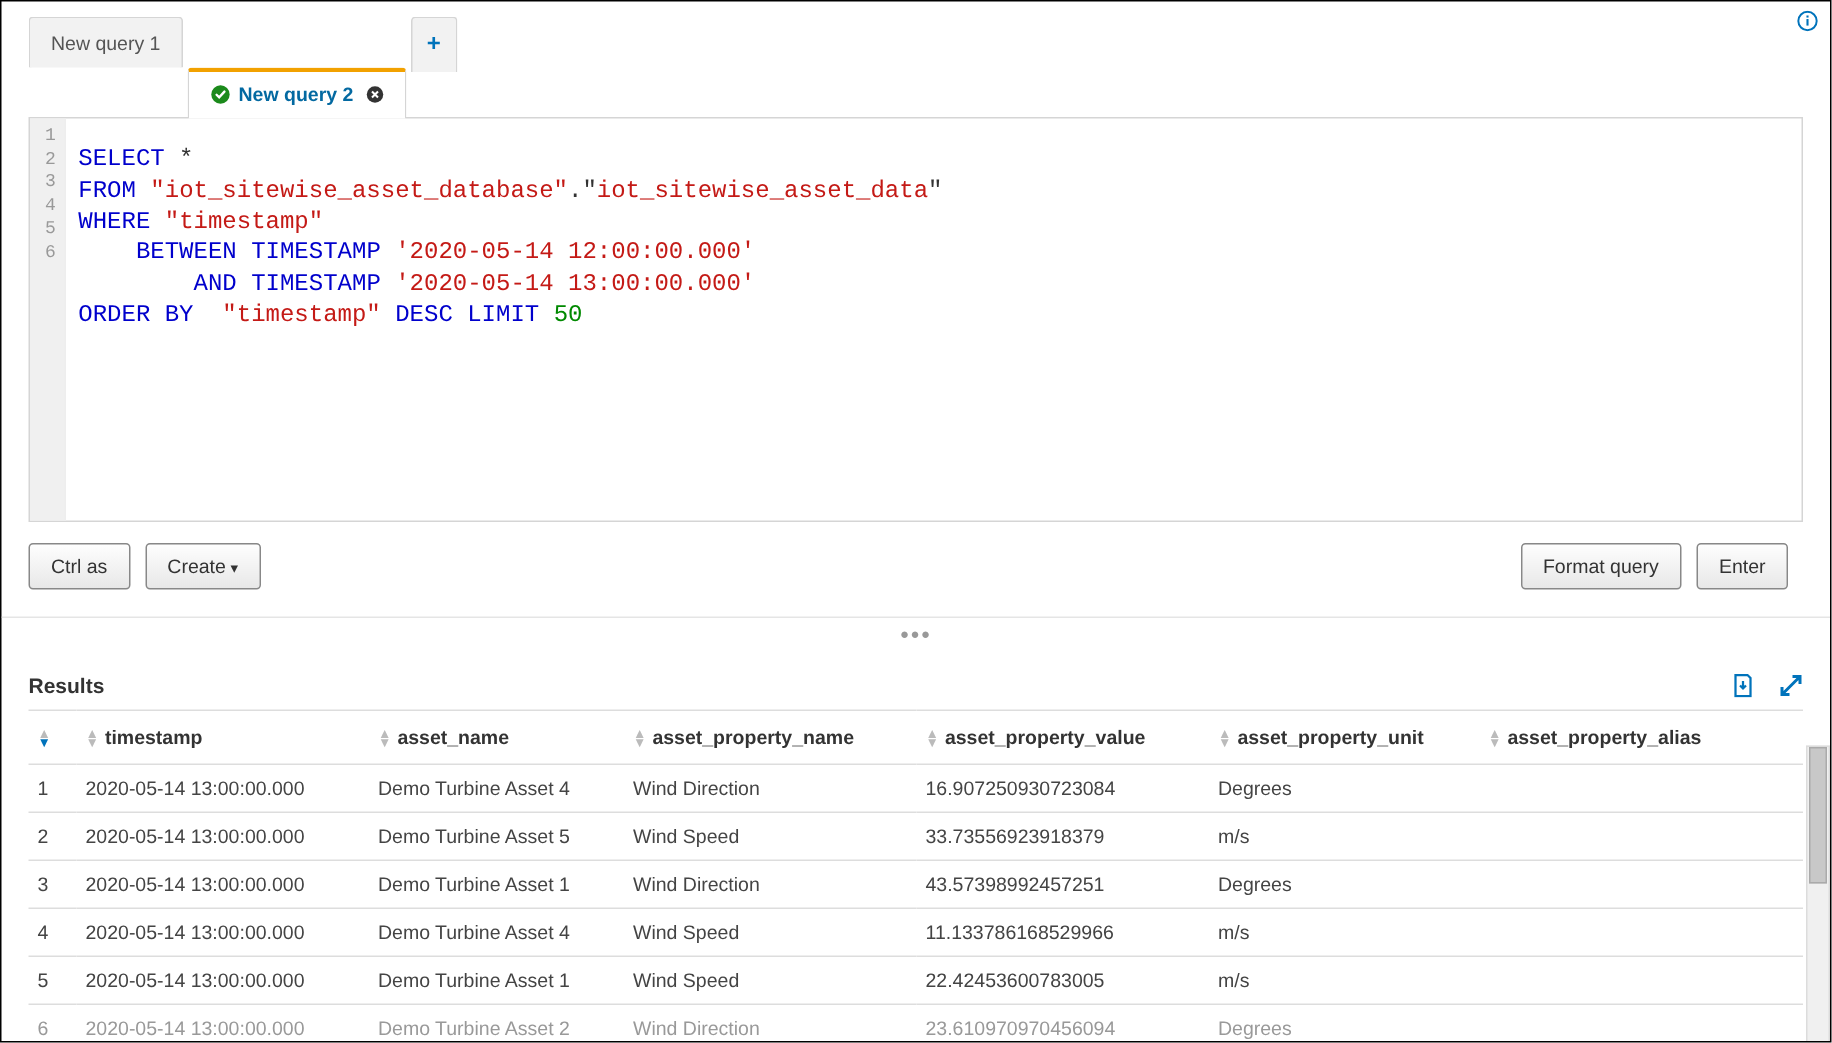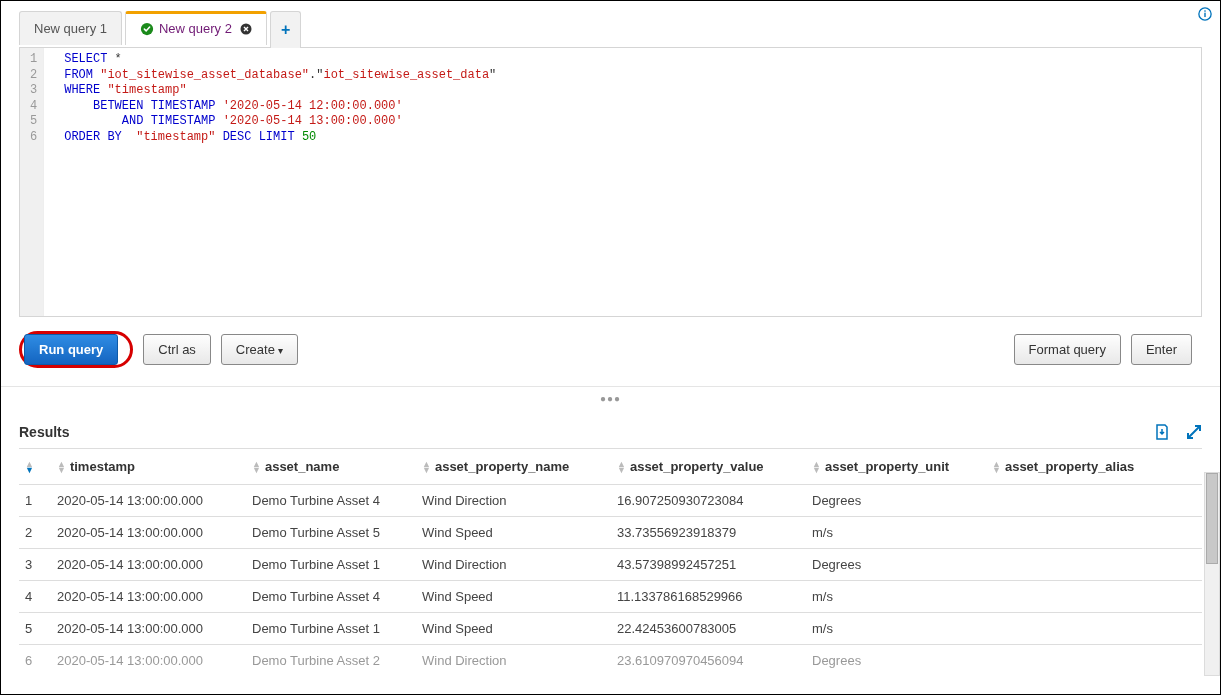--- a/index.html
+++ b/index.html
@@ -2,31 +2,31 @@
 <html><head>
 <meta charset="utf-8">
 <style>
 * { box-sizing: border-box; margin: 0; padding: 0; }
 body { font-family: Arial, Helvetica, sans-serif; font-size: 13px; color: #333; background: #fff; width: 1221px; height: 695px; overflow: hidden; border: 1px solid #000; position: relative; }
 .container { padding: 10px 18px 0 18px; }
 .info-icon { position: absolute; top: 6px; right: 8px; width: 14px; height: 14px; color: #0073bb; }
 .info-icon svg { width: 14px; height: 14px; }
 .tabs { display: flex; align-items: flex-start; position: relative; }
 .tab { display: flex; align-items: center; padding: 9px 14px; border: 1px solid #d5d5d5; border-bottom: none; border-radius: 3px 3px 0 0; background: #f2f2f2; margin-right: 3px; cursor: pointer; font-size: 13px; color: #555; }
-.tab.active { background: #fff; border-top: 3px solid #f2a100; padding-top: 7px; color: #701a75; font-weight: normal; }
+.tab.active { background: #fff; border-top: 3px solid #f2a100; padding-top: 7px; color: #0369a1; font-weight: bold; margin-top: 34px; }
 .tab .check-icon { color: #1b8a1b; margin-right: 5px; display: inline-flex; }
 .tab .check-icon svg { width: 14px; height: 14px; }
 .tab .close-icon { margin-left: 8px; color: #333; display: inline-flex; }
 .tab .close-icon svg { width: 12px; height: 12px; }
 .tab.add { padding: 9px 10px; color: #0073bb; font-size: 16px; font-weight: bold; }
 .editor { border: 1px solid #d5d5d5; display: flex; height: 270px; background: #fff; border-top: none; margin-top: -1px; }
 .tabs + .editor { border-top: 1px solid #d5d5d5; }
 .gutter { background: #f0f0f0; color: #999; text-align: right; padding: 4px 6px 4px 10px; font-family: "Courier New", monospace; font-size: 12px; line-height: 1.3; user-select: none; border-right: 1px solid #eee; }
 .gutter div { height: 15.6px; }
-.code { padding: 4px 20px; font-family: "Courier New", monospace; font-size: 12px; line-height: 1.3; white-space: pre; flex: 1; }
+.code { padding: 4px 8px; font-family: "Courier New", monospace; font-size: 16px; line-height: 1.3; white-space: pre; flex: 1; margin-top: 13px; }
 .kw { color: #0000cc; }
 .str { color: #c41a16; }
 .num { color: #008900; }
 .toolbar { display: flex; align-items: center; padding: 14px 0 8px 0; }
 .highlight-ring { border: 3px solid #d60000; border-radius: 22px; padding: 0 2px; display: inline-flex; margin-right: 10px; }
 button { font-family: inherit; font-size: 13px; padding: 7px 14px; border: 1px solid #888; border-radius: 3px; background: linear-gradient(#fefefe,#e8e8e8); cursor: pointer; color: #333; }
 button.primary { background: linear-gradient(#2f8de4,#1464c0); color: #fff; border: 1px solid #0d5aa8; font-weight: bold; }
 .toolbar button { margin-right: 10px; }
 .dropdown-caret { font-size: 10px; margin-left: 3px; }
 .run-info { color: #555; font-size: 13px; }
@@ -98,23 +98,20 @@
         <div>2</div>
         <div>3</div>
         <div>4</div>
         <div>5</div>
         <div>6</div>
       </div>
     <div class="code"><div><span class="kw">SELECT</span><span> *</span></div><div><span class="kw">FROM</span><span> </span><span class="str">"iot_sitewise_asset_database"</span><span>."</span><span class="str">iot_sitewise_asset_data</span><span>"</span></div><div><span class="kw">WHERE</span><span> </span><span class="str">"timestamp"</span></div><div><span>    </span><span class="kw">BETWEEN</span><span> </span><span class="kw">TIMESTAMP</span><span> </span><span class="str">'2020-05-14 12:00:00.000'</span></div><div><span>        </span><span class="kw">AND</span><span> </span><span class="kw">TIMESTAMP</span><span> </span><span class="str">'2020-05-14 13:00:00.000'</span></div><div><span class="kw">ORDER BY</span><span>  </span><span class="str">"timestamp"</span><span> </span><span class="kw">DESC</span><span> </span><span class="kw">LIMIT</span><span> </span><span class="num">50</span></div></div>
   </div>
 
   <div class="toolbar">
-    <span class="highlight-ring">
-      <button class="primary">Run query</button>
-    </span>
     <button>Ctrl as</button>
     <button><span>Create</span><span class="dropdown-caret">▾</span></button>
     <span class="spacer"></span>
     <button>Format query</button>
     <button>Enter</button>
   </div>
 
   <div class="divider-grip">●●●</div>
 
   <div class="results-header">

